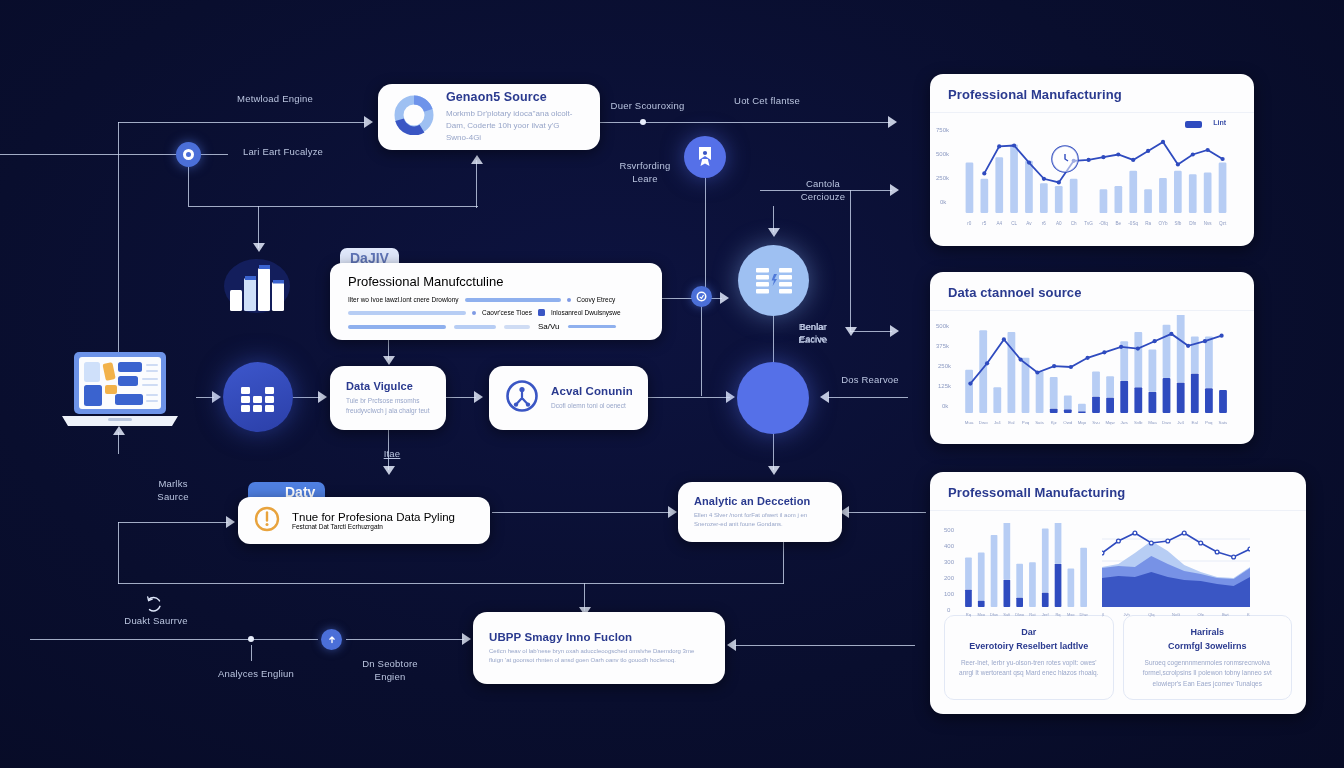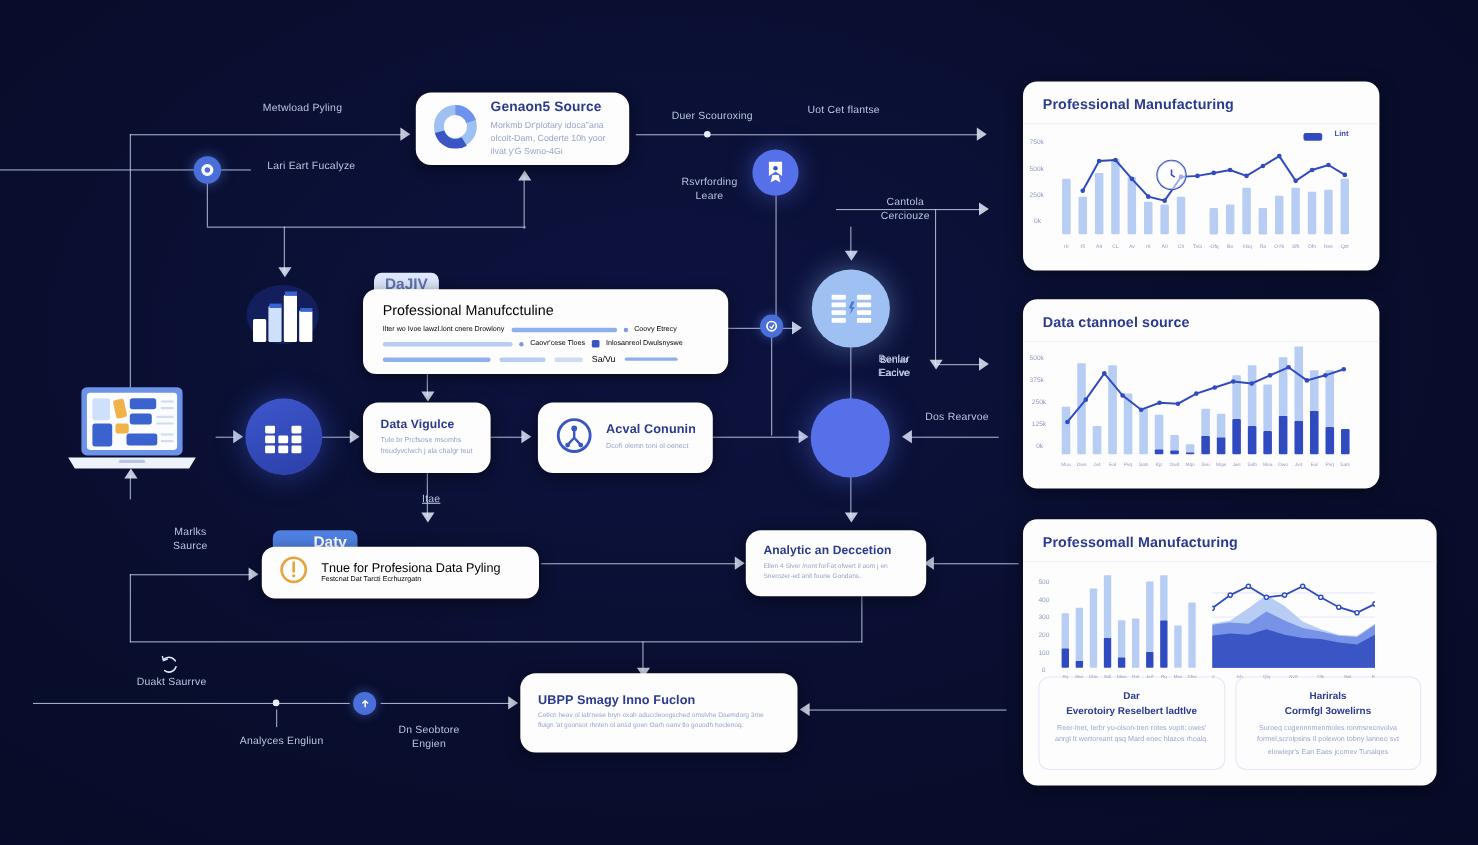--- a/index.html
+++ b/index.html
@@ -210,21 +210,21 @@
   <div class="line h" style="left:346px; top:639px; width:118px;"></div>
   <div class="arrow r" style="left:462px; top:633px;"></div>
   <div class="dot" style="left:248px; top:636px;"></div>
   <div class="line v" style="left:251px; top:645px; height:16px;"></div>
   <div class="line h" style="left:735px; top:645px; width:180px;"></div>
   <div class="arrow l" style="left:727px; top:639px;"></div>
 
   <div class="line v" style="left:118px; top:432px; height:22px;"></div>
   <div class="arrow u" style="left:113px; top:426px;"></div>
 
-  <div class="edge-label" style="left:215px; top:93px; width:120px;">Metwload Pyling</div>
+  <div class="edge-label" style="left:215px; top:93px; width:120px;">Metwload Engine</div>
   <div class="edge-label" style="left:228px; top:146px; width:110px;">Lari Eart Fucalyze</div>
   <div class="edge-label" style="left:600px; top:100px; width:95px;">Duer Scouroxing</div>
   <div class="edge-label" style="left:722px; top:95px; width:90px;">Uot Cet flantse</div>
   <div class="edge-label" style="left:606px; top:160px; width:78px;">Rsvrfording
 Leare</div>
   <div class="edge-label" style="left:782px; top:178px; width:82px;">Cantola
 Cerciouze</div>
   <div class="edge-label" style="left:778px; top:321px; width:70px;">Benlar
 Eacive</div>
   <div class="edge-label" style="left:828px; top:374px; width:84px;">Dos Rearvoe</div>
@@ -326,21 +326,21 @@
       <path d="M20 10 l3 0 l-2.6 5 l2.6 0 l-4.4 7 l1.4 -5.6 l-2.4 0 z" fill="#4f79d8"></path>
     </svg>
   </div>
   <div class="circ-label" style="left:778px; top:321px; width:70px;">Benlar
 Eacive</div>
 
   <div class="circ" style="left:737px; top:362px; width:72px; height:72px; background:#5570e8; box-shadow:0 0 26px rgba(85,112,232,.5);">
     <span style="color:#fff; font-weight:bold; font-size:15px; letter-spacing:.5px; filter:blur(.25px);"></span>
   </div>
 
-  <div class="card" style="left:378px; top:84px; width:194px; height:66px;">
+  <div class="card" style="left:378px; top:84px; width:222px; height:66px;">
     <span style="flex:0 0 auto;">
       <svg width="40" height="40" viewBox="0 0 40 40">
         <circle cx="20" cy="20" r="15" fill="none" stroke="#9ec0f2" stroke-width="9"></circle>
         <path d="M20 5 A15 15 0 0 1 34.2 15.4" fill="none" stroke="#6e93ea" stroke-width="9"></path>
         <path d="M5.6 24.8 A15 15 0 0 0 28 33.6" fill="none" stroke="#3a56c4" stroke-width="9"></path>
       </svg>
     </span>
     <div class="txt">
       <div class="title">Genaon5 Source</div>
       <div class="sub">Morkmb Dr'plotary idoca''ana olcolt-Dam,

